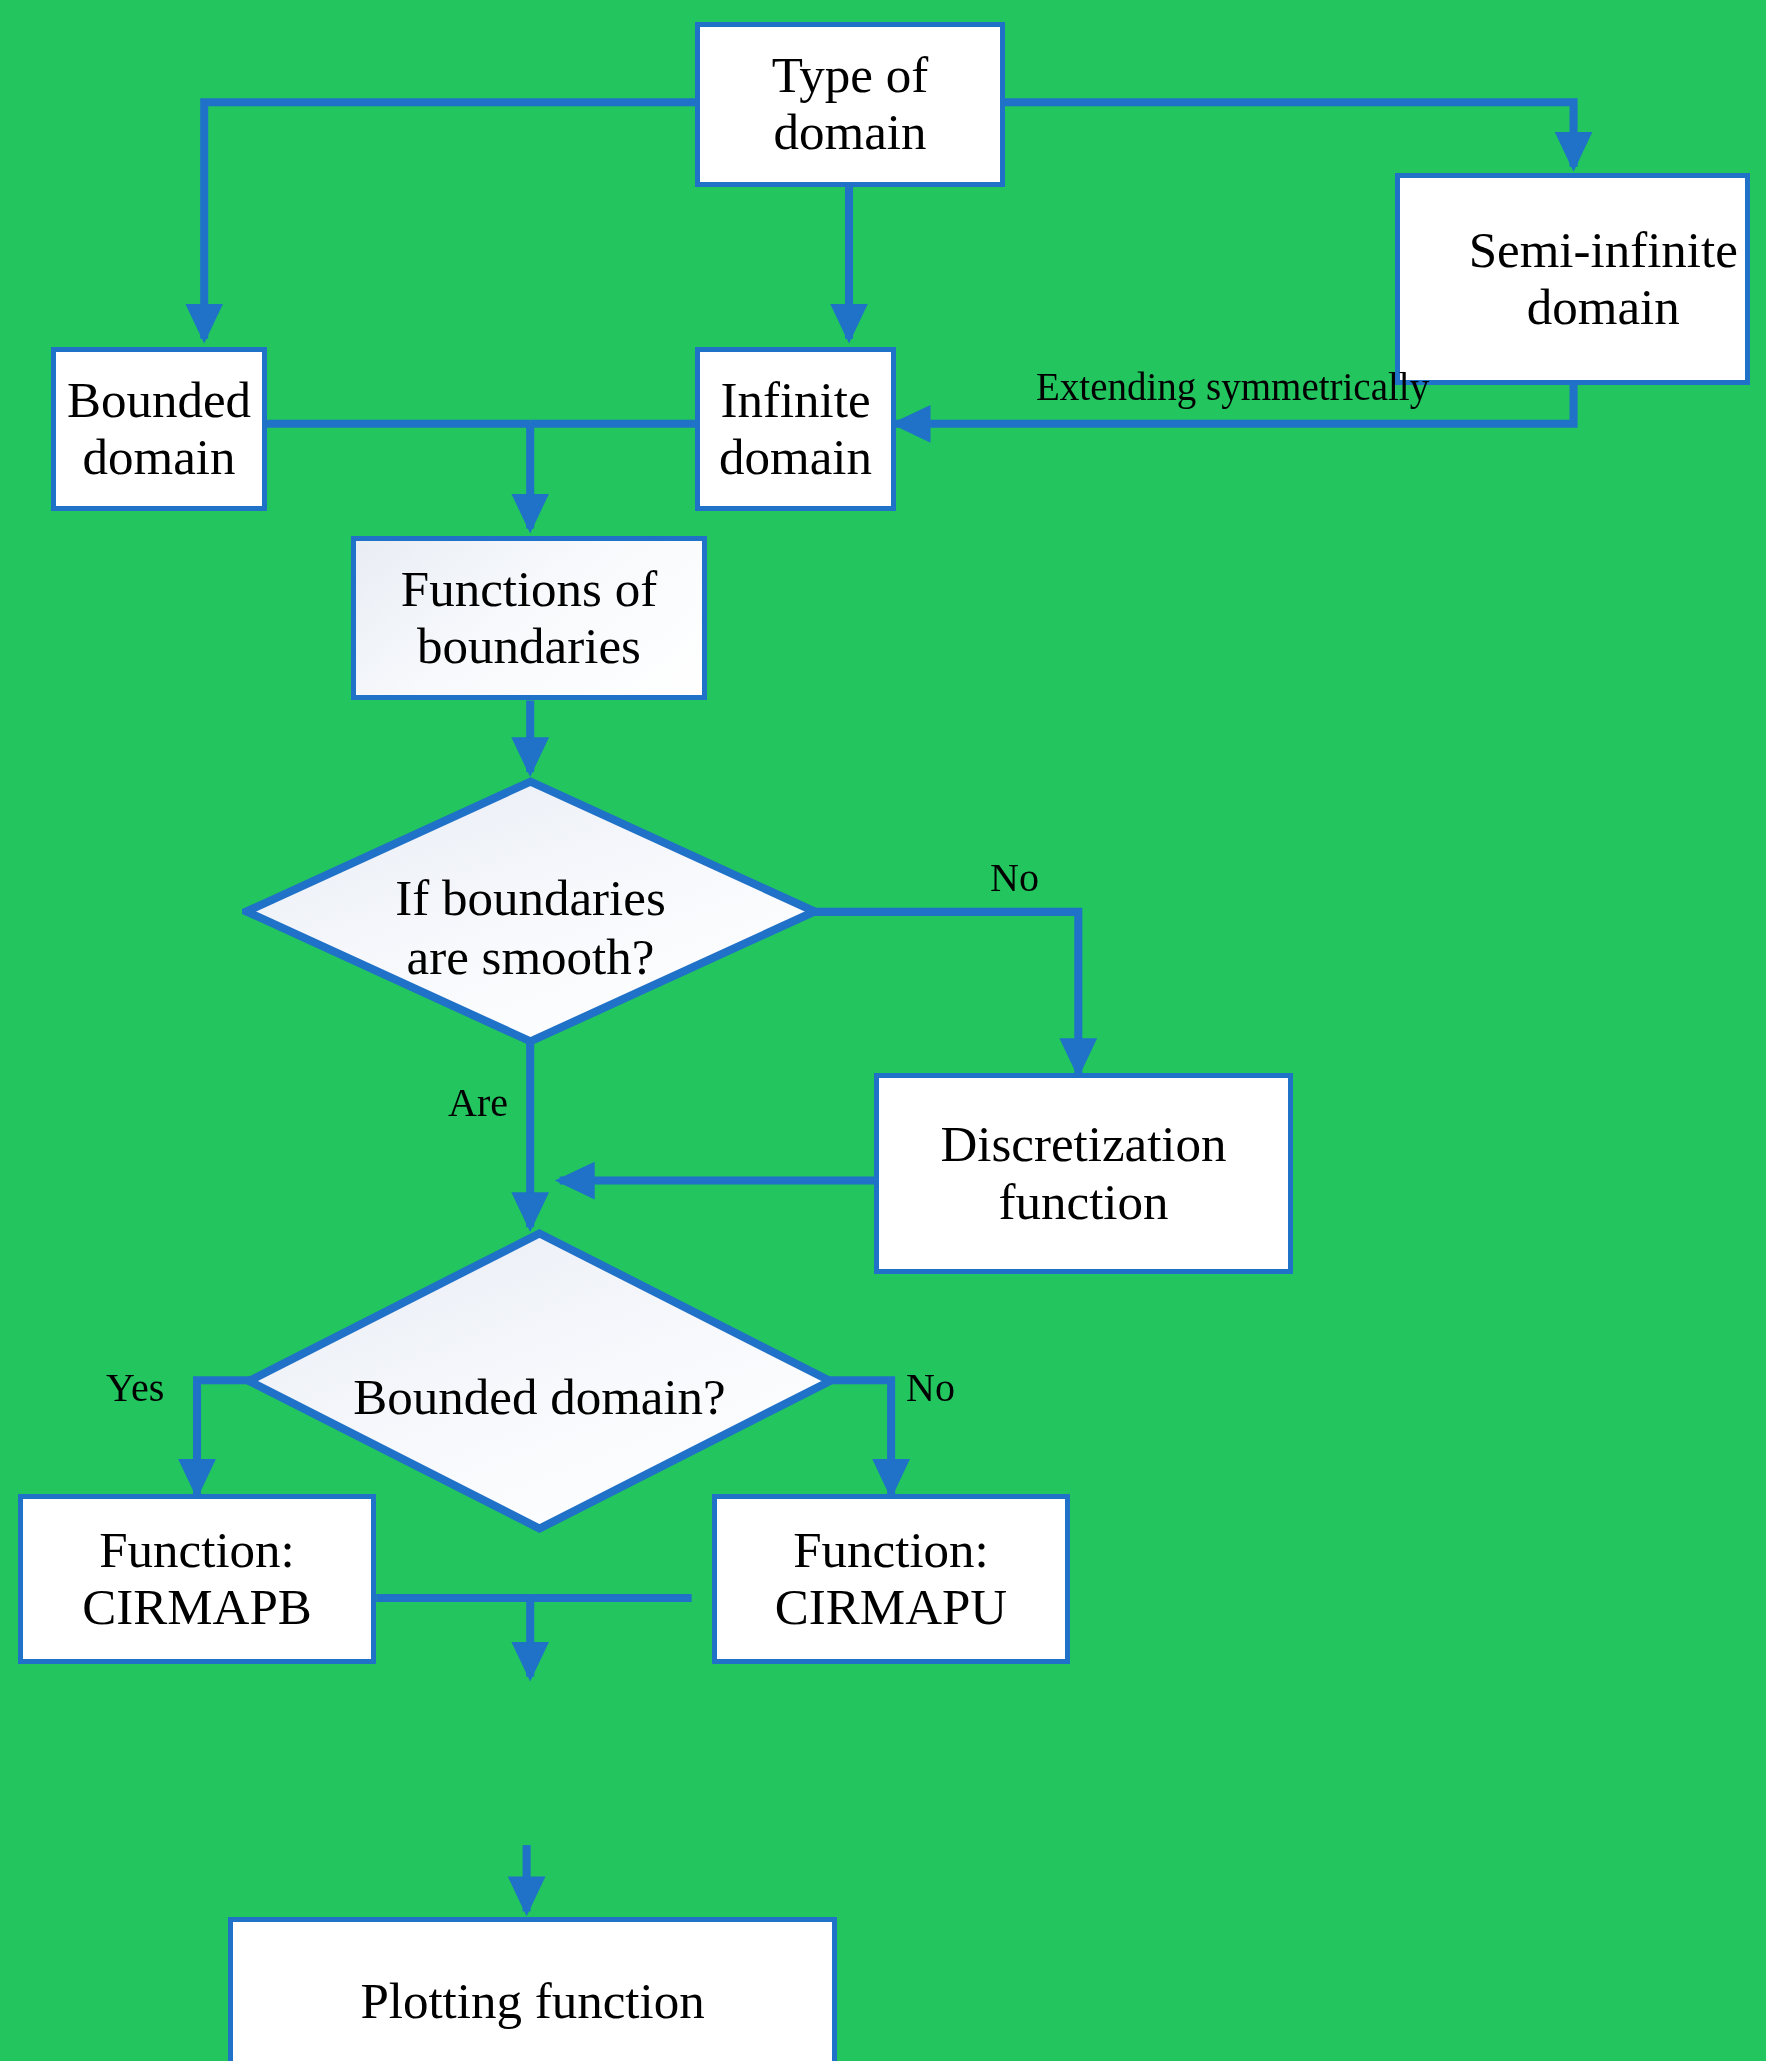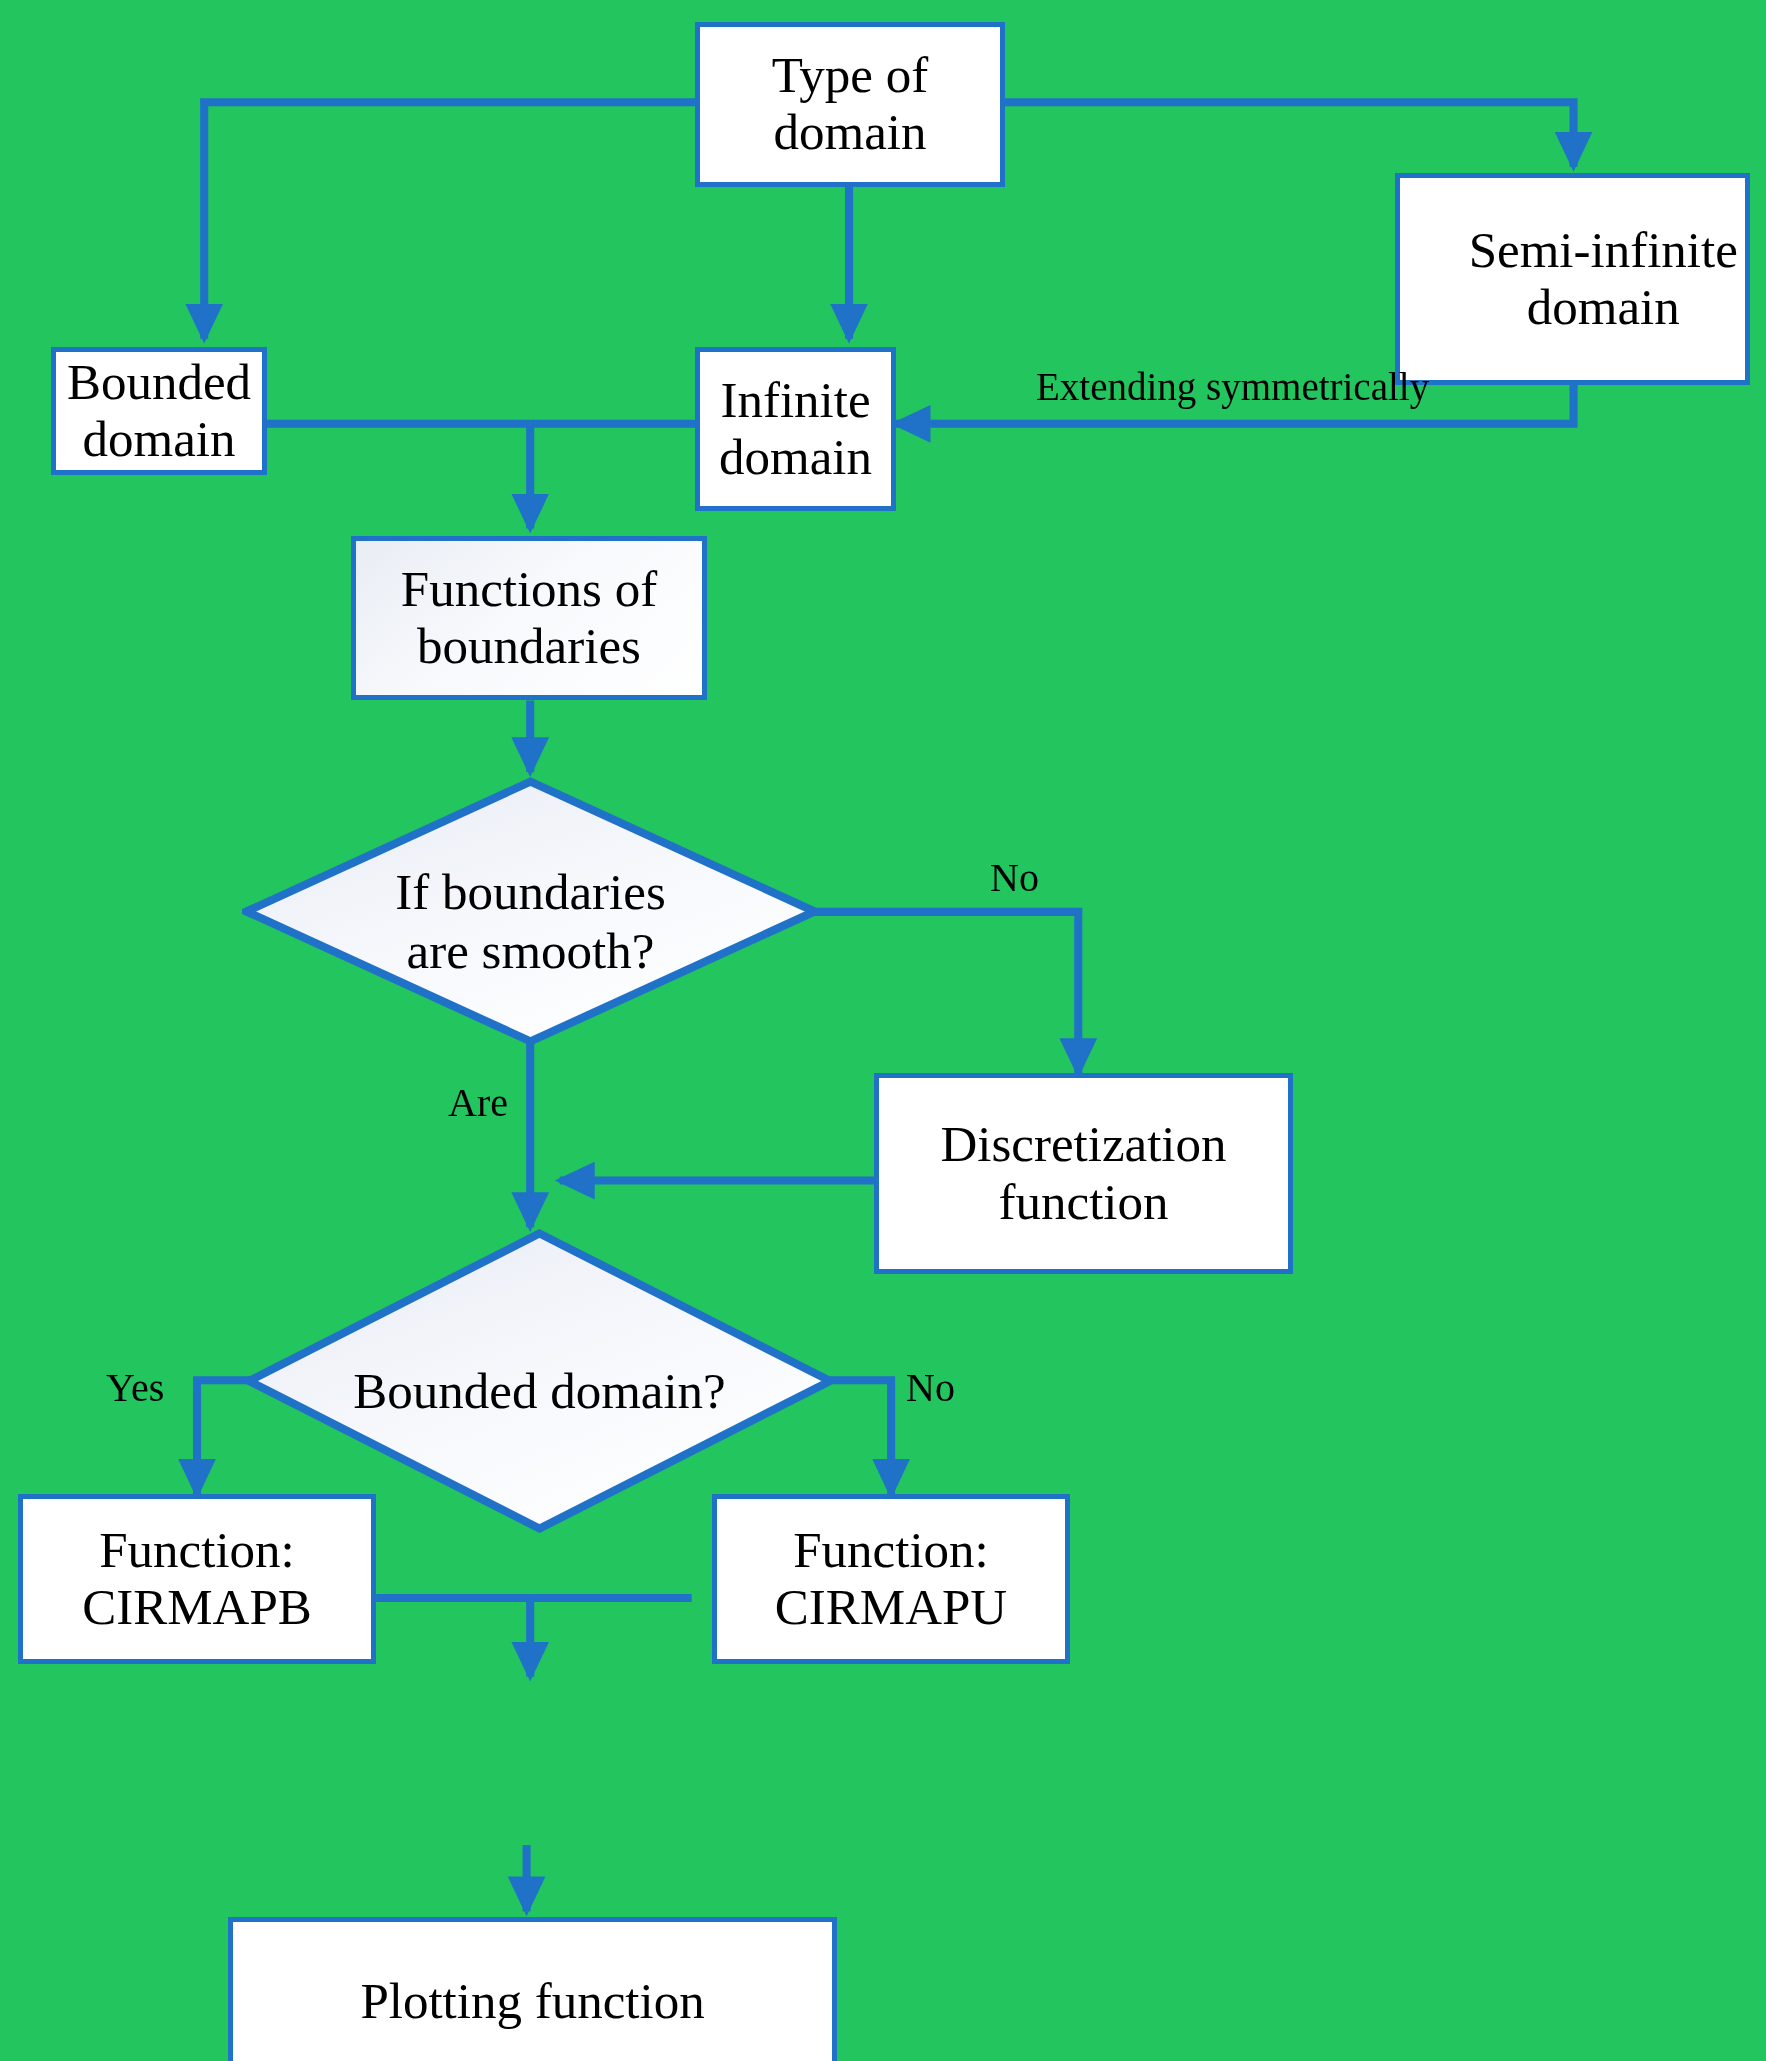--- a/index.html
+++ b/index.html
@@ -50,21 +50,21 @@
     position: absolute;
   }
   .diamond-wrap svg {
     position: absolute;
     left: 0;
     top: 0;
   }
   .diamond-label {
     position: absolute;
     left: 0;
-    top: 10px;
+    top: 16px;
     width: 100%;
     height: 100%;
     display: flex;
     align-items: center;
     justify-content: center;
     text-align: center;
     font-size: 51px;
     color: #000000;
     line-height: 1.15;
     white-space: pre-line;
@@ -132,21 +132,21 @@
   <div class="node box" style="left:695px; top:21.5px; width:310px; height:165px;">
     <span class="txt">Type of
 domain</span>
   </div>
 
   <div class="node box" style="left:1395px; top:173px; width:355px; height:212px;justify-content:flex-end;">
     <span class="txt">Semi-infinite
 domain</span>
   </div>
 
-  <div class="node box" style="left:51px; top:347px; width:216px; height:128px;">
+  <div class="node box" style="left:51px; top:347px; width:216px; height:164px;">
     <span class="txt">Bounded
 domain</span>
   </div>
 
   <div class="node box" style="left:695px; top:347px; width:201px; height:164px;">
     <span class="txt">Infinite
 domain</span>
   </div>
 
   <div class="edge-label small" style="left:1019px; top:367px;">Extending symmetrically</div>

